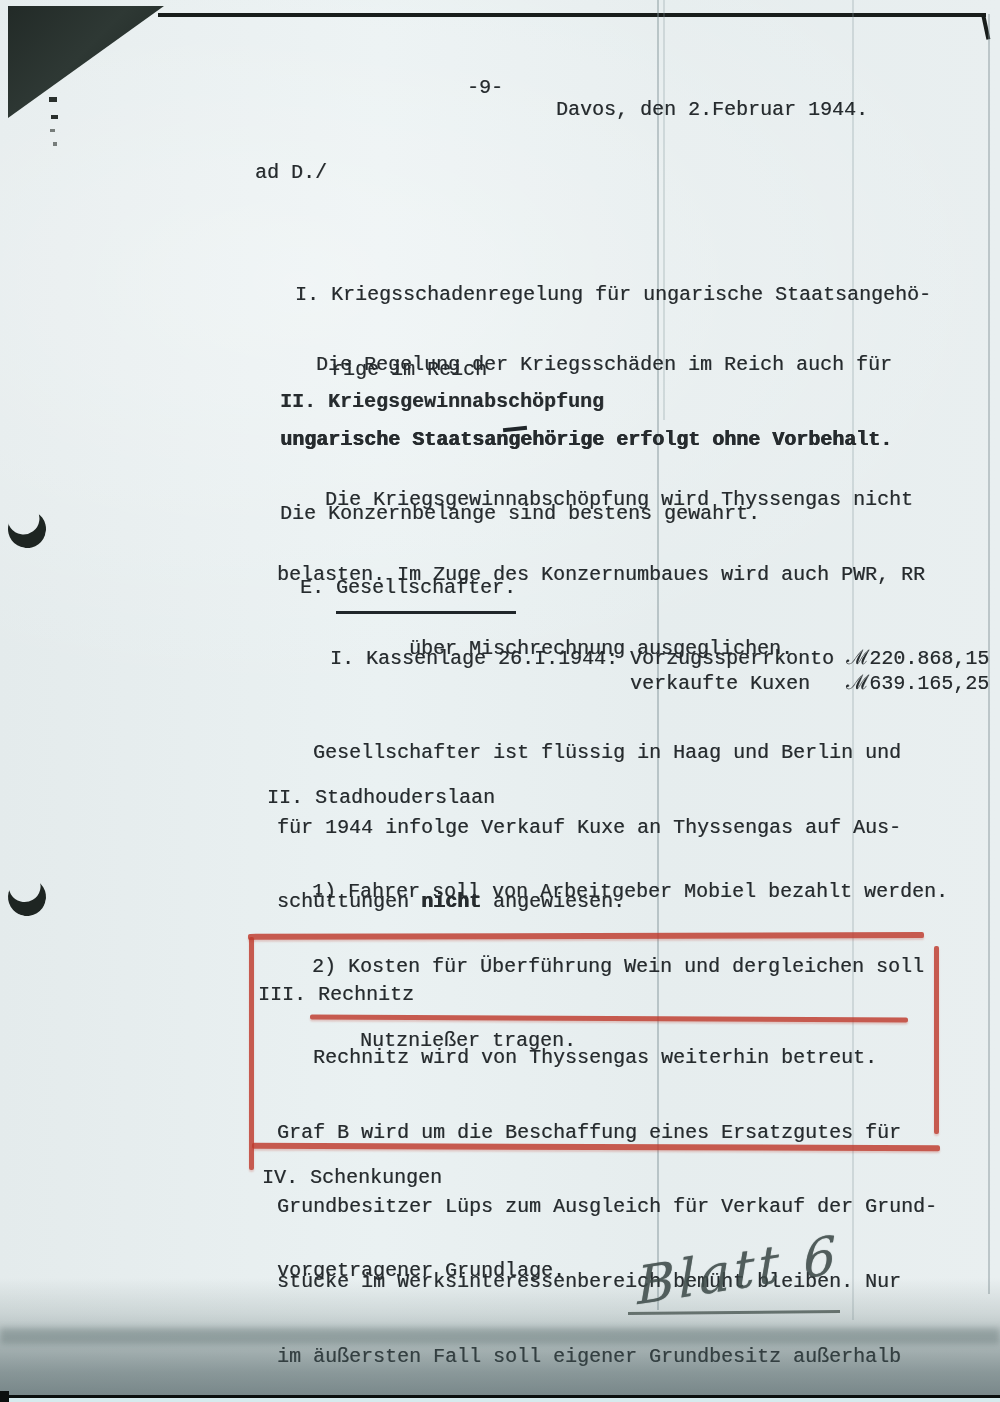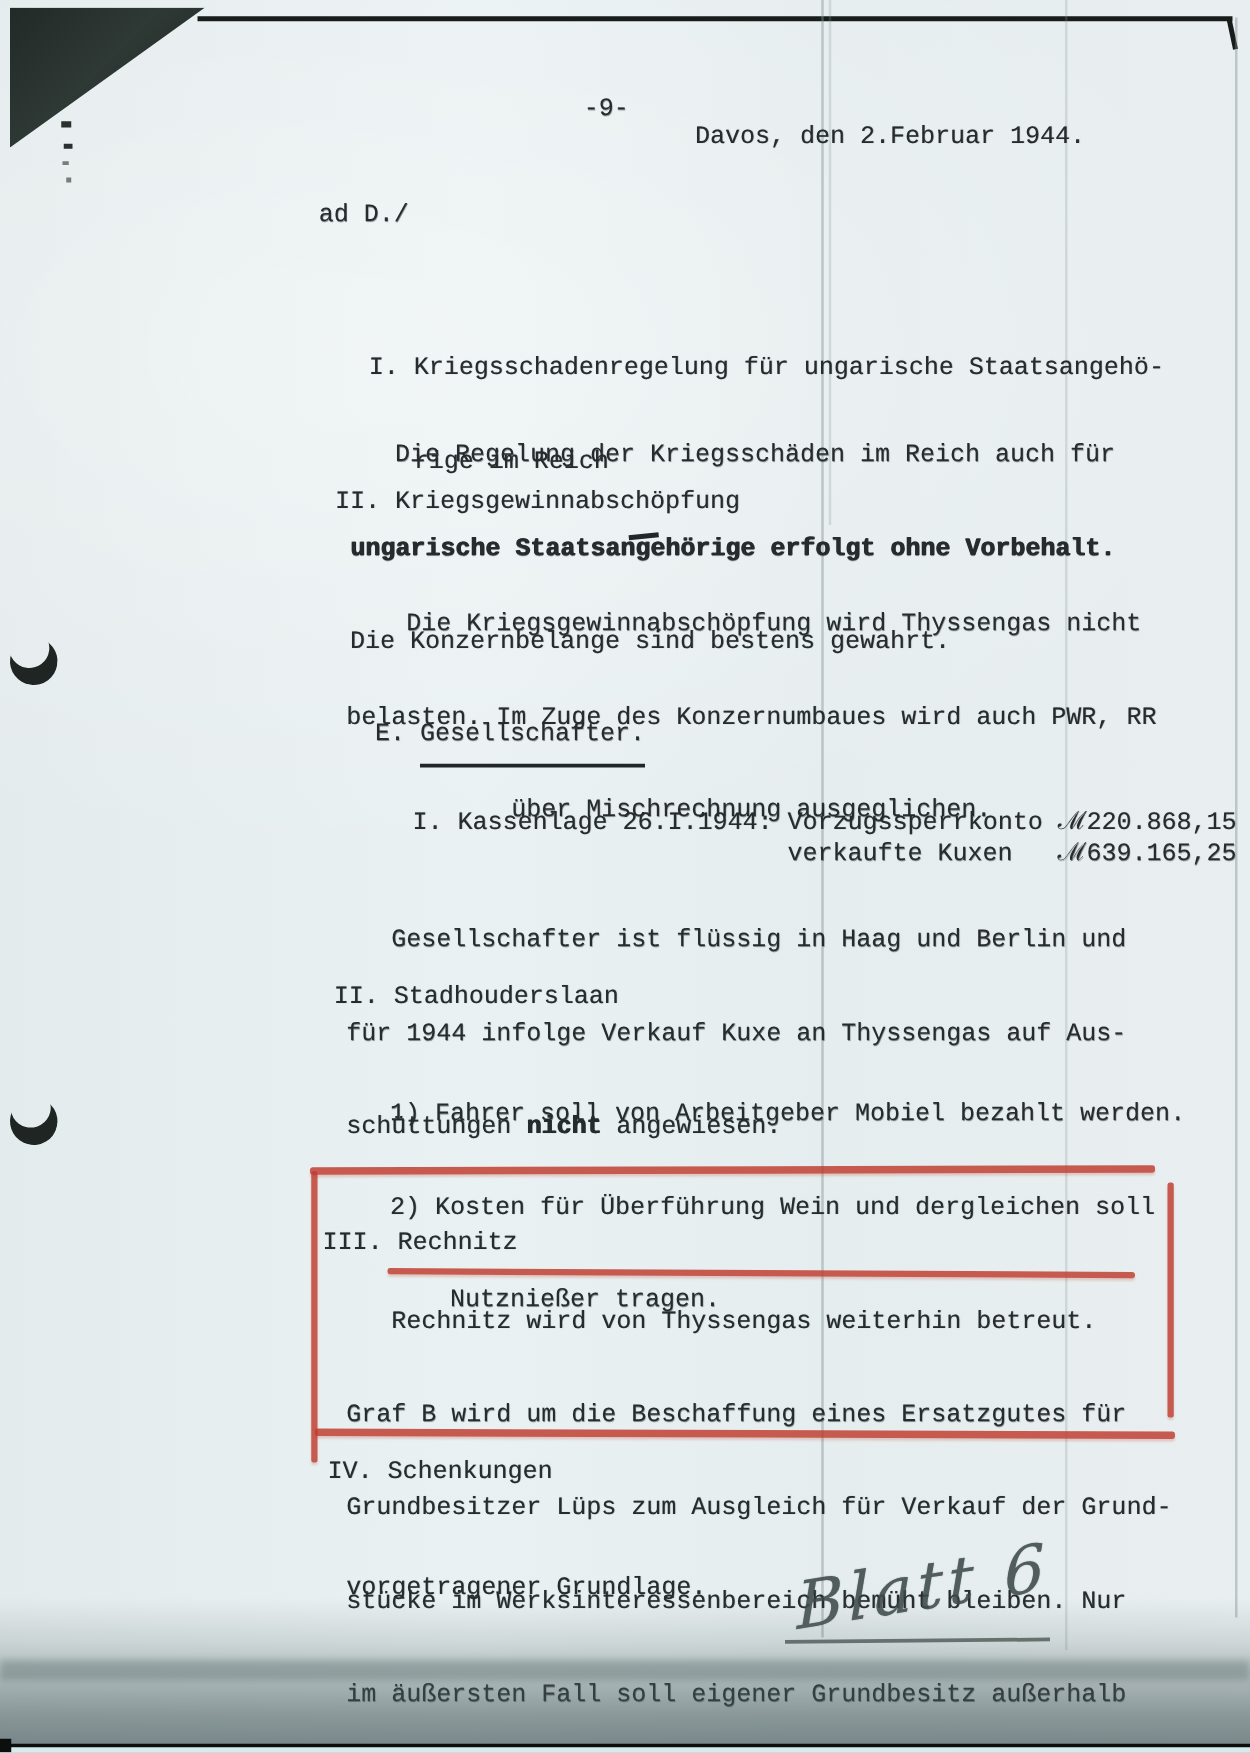--- a/index.html
+++ b/index.html
@@ -92,21 +92,21 @@
     <span class="line">I. Kriegsschadenregelung für ungarische Staatsangehö-</span>
     <span class="line indent2">rige im Reich</span>
   </div>
 
   <div class="tw" style="left:280px;top:303px;">
     <span class="line indent1">Die Regelung der Kriegsschäden im Reich auch für</span>
     <span class="line overstrike">ungarische Staatsangehörige erfolgt ohne Vorbehalt.</span>
     <span class="line">Die Konzernbelange sind bestens gewahrt.</span>
   </div>
 
-  <div class="tw" style="left:268px;top:390px;">II. Kriegsgewinnabschöpfung</div>
+  <div class="tw" style="left:280px;top:390px;font-weight:bold;">II. Kriegsgewinnabschöpfung</div>
 
   <div class="tw" style="left:277px;top:438px;text-align:center;">
     <span class="line indent1">Die Kriegsgewinnabschöpfung wird Thyssengas nicht</span>
     <span class="line">belasten. Im Zuge des Konzernumbaues wird auch PWR, RR</span>
     <span class="line">über Mischrechnung ausgeglichen.</span>
   </div>
 
   <div class="tw" style="left:252px;top:551px;">
     <span>E.</span><span> </span><span class="u-ink">Gesellschafter.</span>
   </div>

